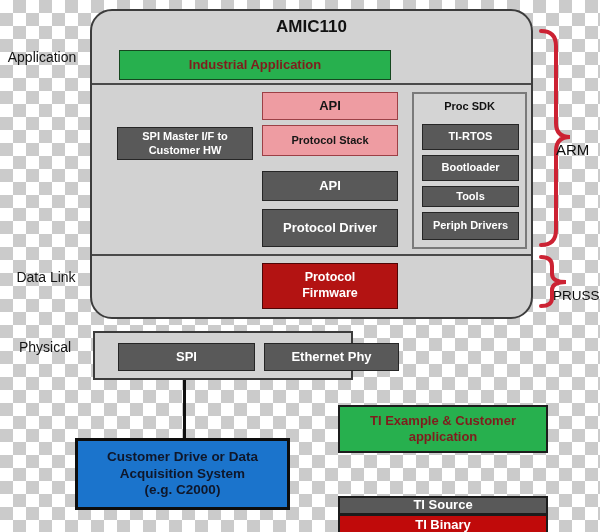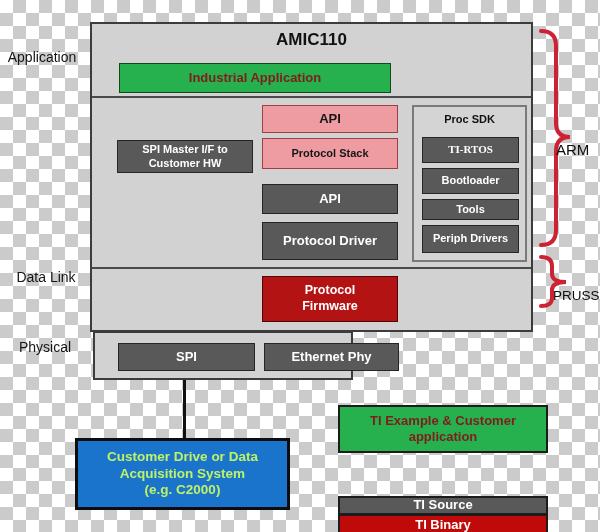--- a/index.html
+++ b/index.html
@@ -20,51 +20,51 @@
   .box-dark{background:#595959;color:#ffffff;border:1px solid #262626;font-weight:600;}
   .box-pink{background:#ee9ca2;color:#161616;border:1px solid #9c4046;font-weight:600;}
   .box-green{background:#27b04e;color:#7f1d1d;border:1px solid #15471f;font-weight:600;}
   .box-red{background:#b31312;color:#ffffff;border:1px solid #4e0606;font-weight:600;}
   .box-legend-red{background:#c00a0a;color:#ffffff;border:1px solid #4e0606;font-weight:600;}
   .divider{position:absolute;left:0;width:100%;height:0;border-top:2px solid #4a4a4a;}
   .layer-label{position:absolute;color:#141414;font-size:14px;text-align:center;}
   .sdk-panel{background:#d4d4d4;border:2px solid #7a7a7a;}
   .brace-label{position:absolute;color:#0c0c0c;font-weight:normal;}
   .blue-box{
-    background:#1b74cc;border:3px solid #0d0d0d;color:#bef264;
+    background:#1b74cc;border:3px solid #0d0d0d;color:#0f172a;
     font-size:13.5px;font-weight:600;
   }
 </style>
 </head>
 <body>
 
 <div class="stage">
 
   <div class="layer-label" style="left:0;top:49;left:0px;top:49px;width:84px;">Application</div>
   <div class="layer-label" style="left:0px;top:269px;width:92px;">Data Link</div>
   <div class="layer-label" style="left:0px;top:339px;width:90px;">Physical</div>
 
-  <div class="abs panel" style="left:90px;top:22px;width:443px;height:310px;">
+  <div class="abs panel" style="left:90px;top:9px;width:443px;height:310px;border-radius:22px;">
     <div class="cell" style="left:0px;top:5px;width:100%;height:22px;font-size:17px;font-weight:bold;color:#111;">AMIC110</div>
 
     <div class="cell box-green" style="left:27px;top:39px;width:272px;height:30px;font-size:13px;">Industrial Application</div>
 
     <div class="divider" style="top:72px;"></div>
 
     <div class="cell box-dark" style="left:25px;top:116px;width:136px;height:33px;font-size:11px;">SPI Master I/F to
 Customer HW</div>
 
     <div class="cell box-pink" style="left:170px;top:81px;width:136px;height:28px;font-size:13px;">API</div>
     <div class="cell box-pink" style="left:170px;top:114px;width:136px;height:31px;font-size:11px;">Protocol Stack</div>
     <div class="cell box-dark" style="left:170px;top:160px;width:136px;height:30px;font-size:13px;">API</div>
     <div class="cell box-dark" style="left:170px;top:198px;width:136px;height:38px;font-size:13px;">Protocol Driver</div>
 
     <div class="abs sdk-panel" style="left:320px;top:81px;width:115px;height:157px;">
       <div class="cell" style="left:0px;top:6px;width:100%;height:14px;font-size:11px;font-weight:bold;color:#111;">Proc SDK</div>
-      <div class="cell box-dark" style="left:8px;top:30px;width:97px;height:26px;font-size:11px;font-family:Liberation Serif, serif;">TI-RTOS</div>
+      <div class="cell box-dark" style="left:8px;top:30px;width:97px;height:26px;font-size:11px;">TI-RTOS</div>
       <div class="cell box-dark" style="left:8px;top:61px;width:97px;height:26px;font-size:11px;">Bootloader</div>
       <div class="cell box-dark" style="left:8px;top:92px;width:97px;height:21px;font-size:11px;">Tools</div>
       <div class="cell box-dark" style="left:8px;top:118px;width:97px;height:28px;font-size:11px;">Periph Drivers</div>
     </div>
 
     <div class="divider" style="top:243px;"></div>
 
     <div class="cell box-red" style="left:170px;top:252px;width:136px;height:46px;font-size:12.5px;">Protocol
 Firmware</div>
   </div>

